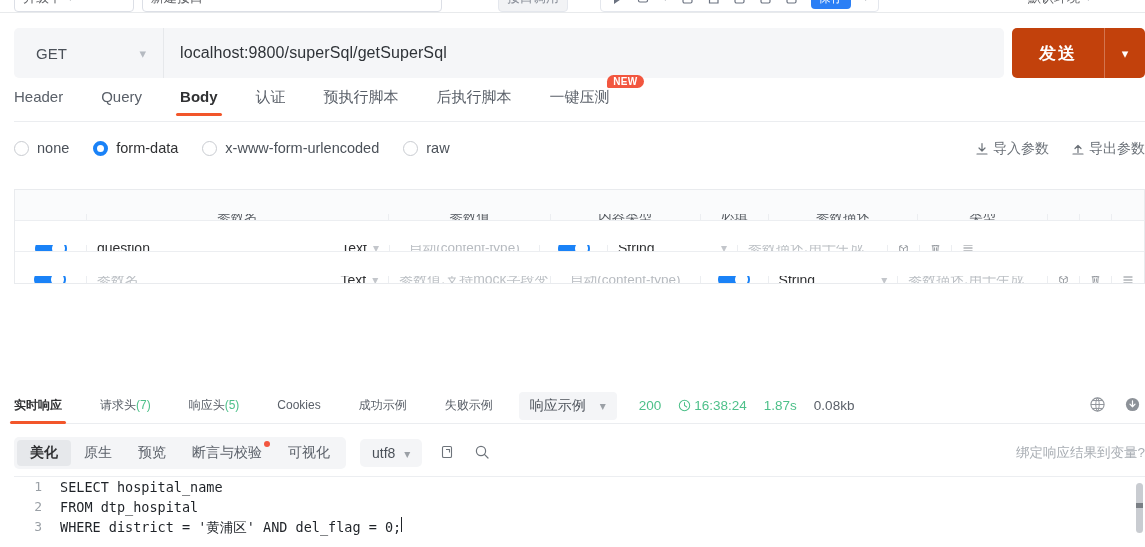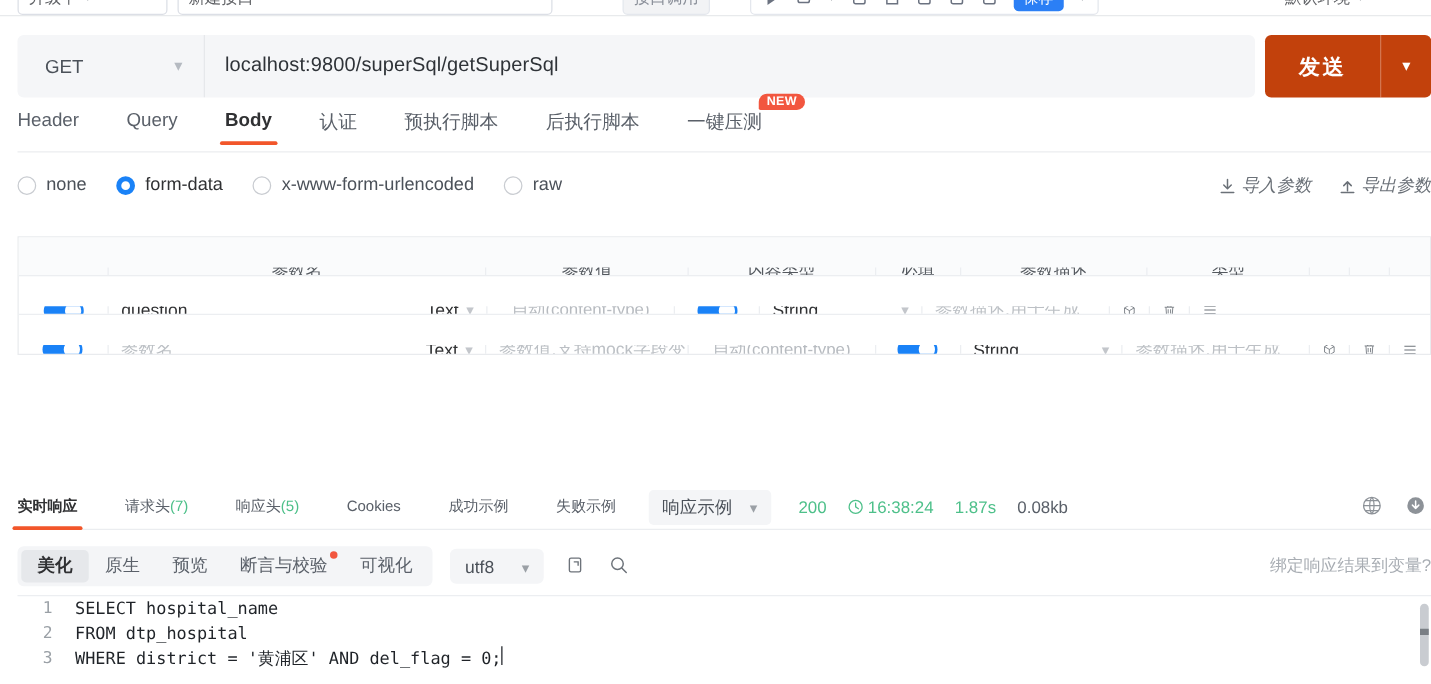--- a/index.html
+++ b/index.html
@@ -86,21 +86,21 @@
     display: flex; align-items: flex-start;
   }
   .radio { display: flex; align-items: center; margin-right: 24px; cursor: pointer;
            font-size: 14.5px; color: #4b5159; }
   .rc { width: 15px; height: 15px; border: 1.6px solid #c9ccd1; border-radius: 50%;
         margin-right: 8px; background: #fff; flex: none; }
   .radio.on .rc { border: 4.5px solid #1a82f7; }
   .radio.on { color: #303133; }
   .ioactions { margin-left: auto; display: flex; gap: 22px; }
   .ioact { display: flex; align-items: center; gap: 4px; font-size: 14px;
-           color: #6b7178; cursor: pointer; font-style: italic; }
+           color: #6b7178; cursor: pointer; }
   .ioact svg { flex: none; }
 
   
   .ptable {
     position: absolute; left: 14px; top: 189px; width: 1131px;
     border: 1px solid #e9ebee; border-top: 1px solid #e9ebee;
     font-size: 14px;
   }
   .ptable .row { display: flex; border-bottom: 1px solid #eceef1; height: 31px; }
   .ptable .row:last-child { border-bottom: none; }
@@ -159,21 +159,21 @@
     position: absolute; left: 14px; top: 434px; width: 1131px; height: 38px;
     display: flex; align-items: center;
   }
   .fmtgroup { display: flex; align-items: center; background: #f4f5f7;
               border-radius: 5px; padding: 3px; }
   .fmt { position: relative; padding: 4px 13px; border-radius: 4px; font-size: 14px;
          color: #5a6069; cursor: pointer; white-space: nowrap; }
   .fmt.active { background: #e6e8eb; color: #303133; font-weight: 600; }
   .dot { position: absolute; top: 1px; right: 5px; width: 6px; height: 6px;
          border-radius: 50%; background: #f2563f; }
-  .encsel { display: flex; align-items: flex-end; gap: 22px; background: #f4f5f7;
+  .encsel { display: flex; align-items: flex-end; gap: 9px; background: #f4f5f7;
             border-radius: 5px; padding: 6px 12px; margin-left: 14px;
             font-size: 14px; color: #4b5159; cursor: pointer; }
   .encsel .cv { font-size: 12px; color: #9ba0a6; }
   .fmticons { display: flex; align-items: center; gap: 18px; margin-left: 18px;
               color: #6d737a; }
   .bindhint { margin-left: auto; font-size: 13.5px; color: #a8adb3; cursor: pointer; }
 
   
   .editor {
     position: absolute; left: 14px; top: 476px; width: 1131px; height: 71px;

